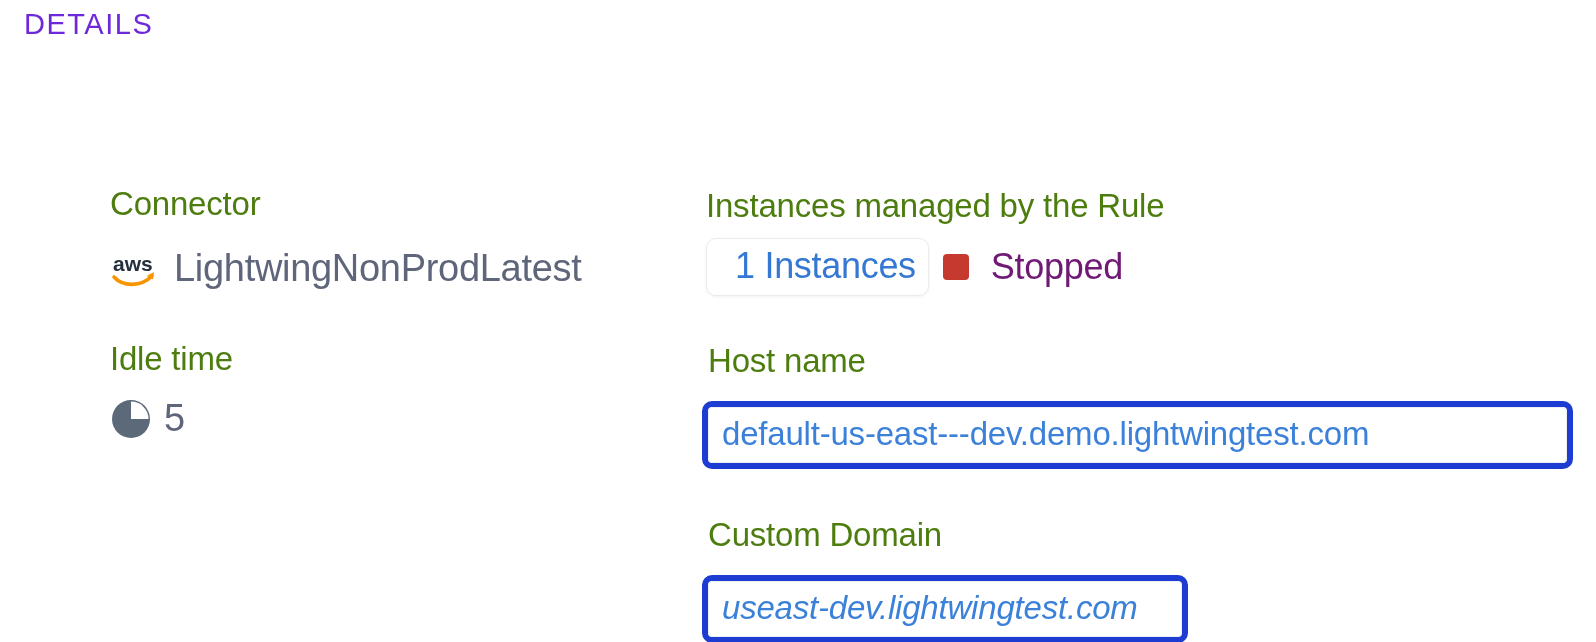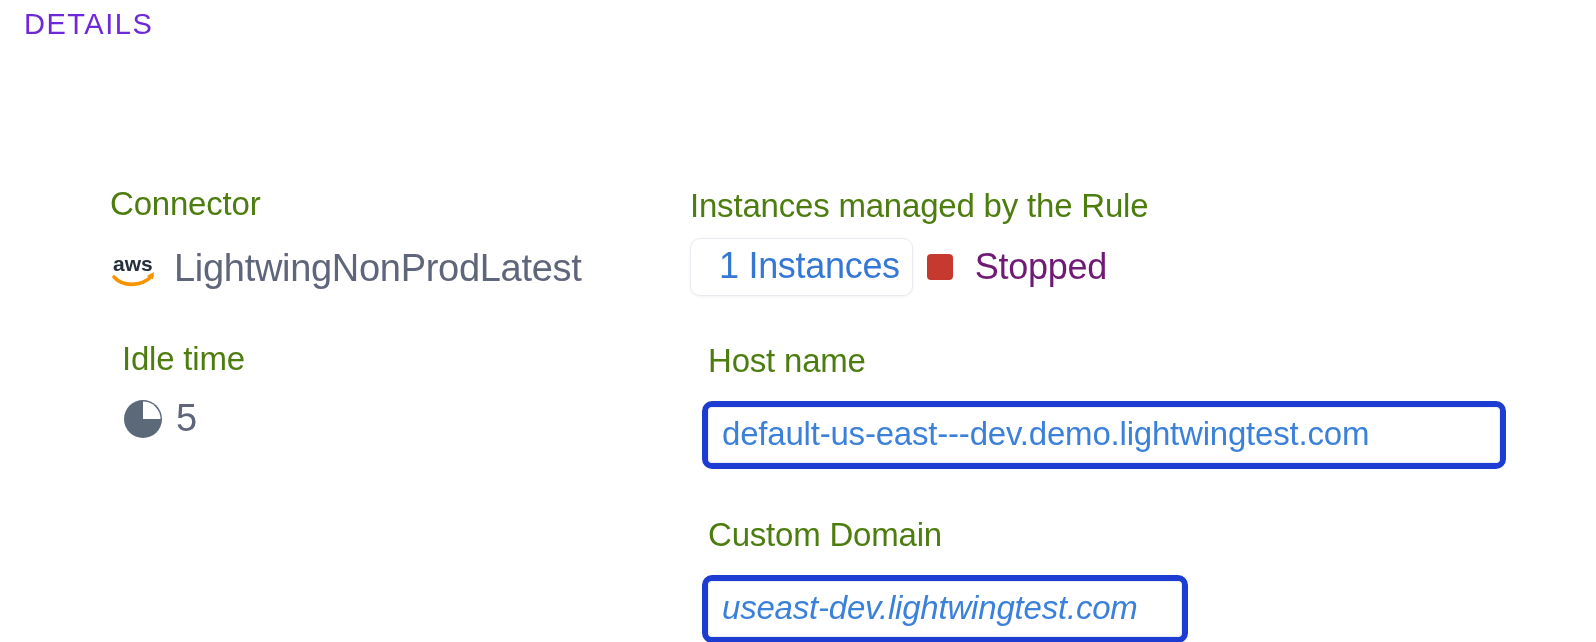--- a/index.html
+++ b/index.html
@@ -60,27 +60,27 @@
   }
   .domain-box .domain-inner {
     flex:1 1 auto;
     border:1px solid #eceef3;
     border-radius:5px;
     margin:0; padding:7px 13px 9px 13px;
     font-size:33px; color:#3b80d9; letter-spacing:-0.2px;
     white-space:nowrap; overflow:hidden;
     background:#ffffff;
   }
-  .host-box { width:804px; }
+  .host-box { width:871px; }
   .custom-box { width:486px;font-style:italic; }
 
   
   #f-connector { left:110px; top:184px; }
-  #f-instances { left:690px; top:186px; }
-  #f-idle      { left:122px; top:339px; }
+  #f-instances { left:706px; top:186px; }
+  #f-idle      { left:110px; top:339px; }
   #f-host      { left:702px; top:341px; }
   #f-compute   { left:110px; top:490px; }
   #f-custom    { left:702px; top:494px;margin-top:21px; }
   #f-host .field-label, #f-custom .field-label { margin-left:6px; }
   #f-instances .value-row { margin-top:12px; }
 </style>
 </head>
 <body>
 
 <div class="screen">

